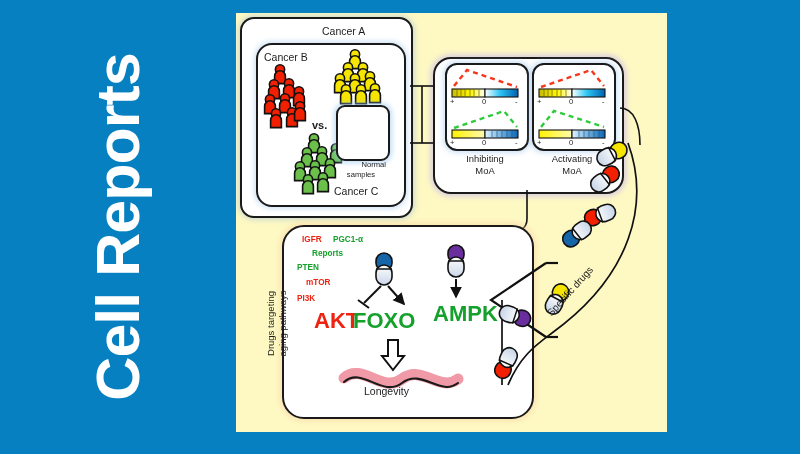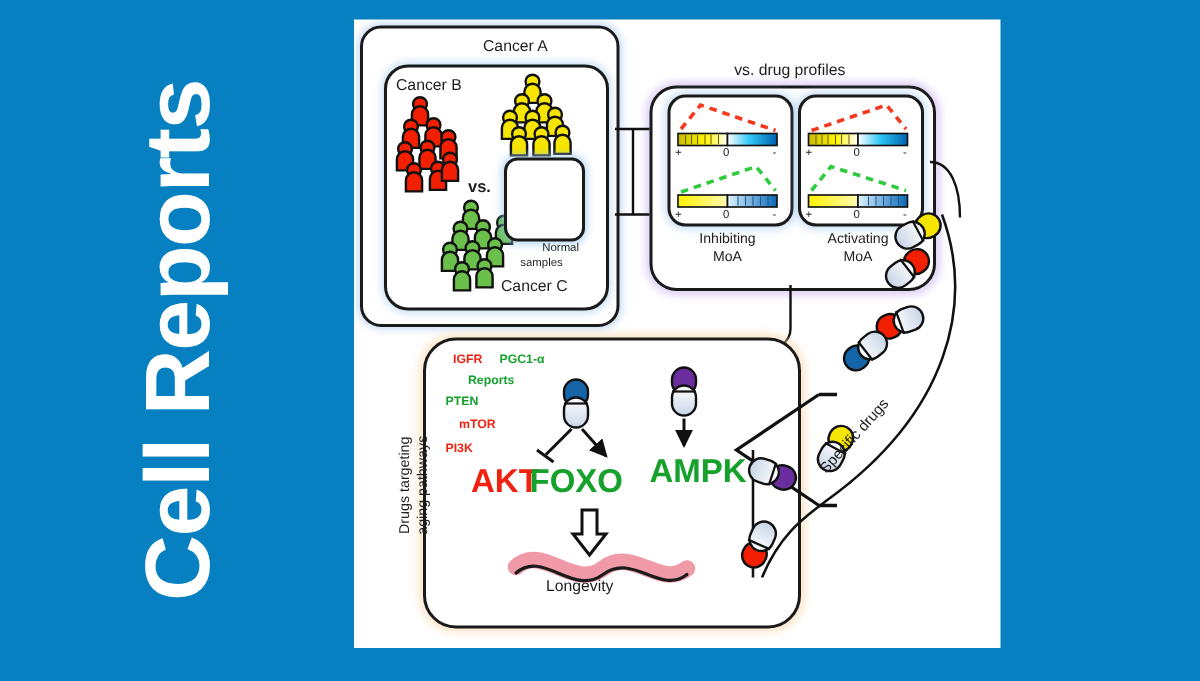--- a/index.html
+++ b/index.html
@@ -30,21 +30,21 @@
     font-size: 61px;
     font-weight: bold;
     letter-spacing: -1px;
     font-family: "Liberation Sans", sans-serif;
   }
   
   #figure {
     position: absolute;
     left: 236px; top: 13px;
     width: 431px; height: 419px;
-    background: #ffffff;
+    background: #fef9c3;
   }
   
   .rr {
     position: absolute;
     border: 2.2px solid #1a1a1a;
     border-radius: 16px;
     background: #ffffff;
     box-shadow: 0 0 5px 2px rgba(120,170,230,0.35);
   }
   .rr.tint-pink { box-shadow: 0 0 5px 3px rgba(250,215,170,0.55); }
@@ -174,21 +174,20 @@
 
     <div class="clabel" style="left:76px; top:106px; font-weight:bold; font-size:11px;">vs.</div>
 
     <div class="rr" style="left:100px; top:92px; width:50px; height:52px; border-radius:9px;
                 box-shadow:0 0 5px 2px rgba(150,200,240,0.6);"></div>
     <div class="tiny" style="left:100px; top:147px; width:50px;text-align:right;">Normal</div>
     <div class="tiny" style="left:100px; top:157px; width:50px;">samples</div>
 
     <div class="rr tint-violet" style="left:197px; top:44px; width:187px; height:133px; border-radius:18px;"></div>
 
-    <div class="clabel" style="left:199px; top:28px; width:183px; text-align:center;">vs. drug profiles</div>
 
     <div class="rr" style="left:209px; top:50px; width:80px; height:84px; border-radius:12px;
                 box-shadow:0 0 5px 2px rgba(160,200,240,0.5);"></div>
     <div class="tiny" style="left:209px; top:140px; width:80px; font-size:9.4px;">Inhibiting</div>
     <div class="tiny" style="left:209px; top:152px; width:80px; font-size:9.4px;">MoA</div>
 
     <div class="rr" style="left:296px; top:50px; width:80px; height:84px; border-radius:12px;
                 box-shadow:0 0 5px 2px rgba(160,200,240,0.5);"></div>
     <div class="tiny" style="left:296px; top:140px; width:80px; font-size:9.4px;">Activating</div>
     <div class="tiny" style="left:296px; top:152px; width:80px; font-size:9.4px;">MoA</div>

